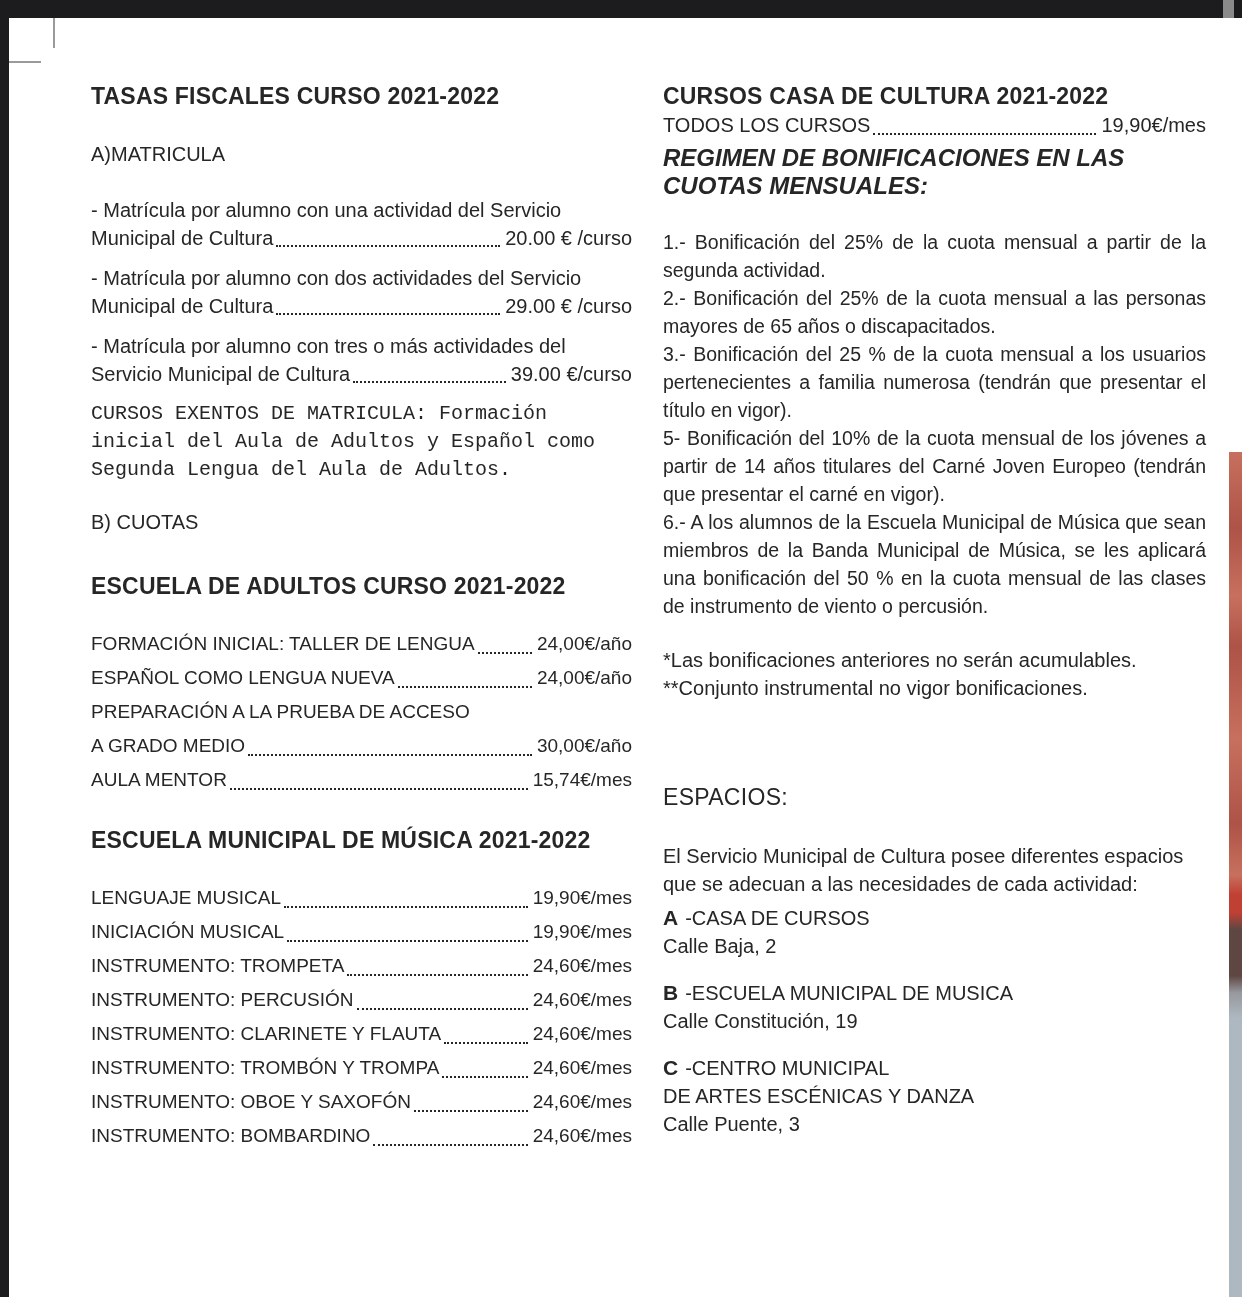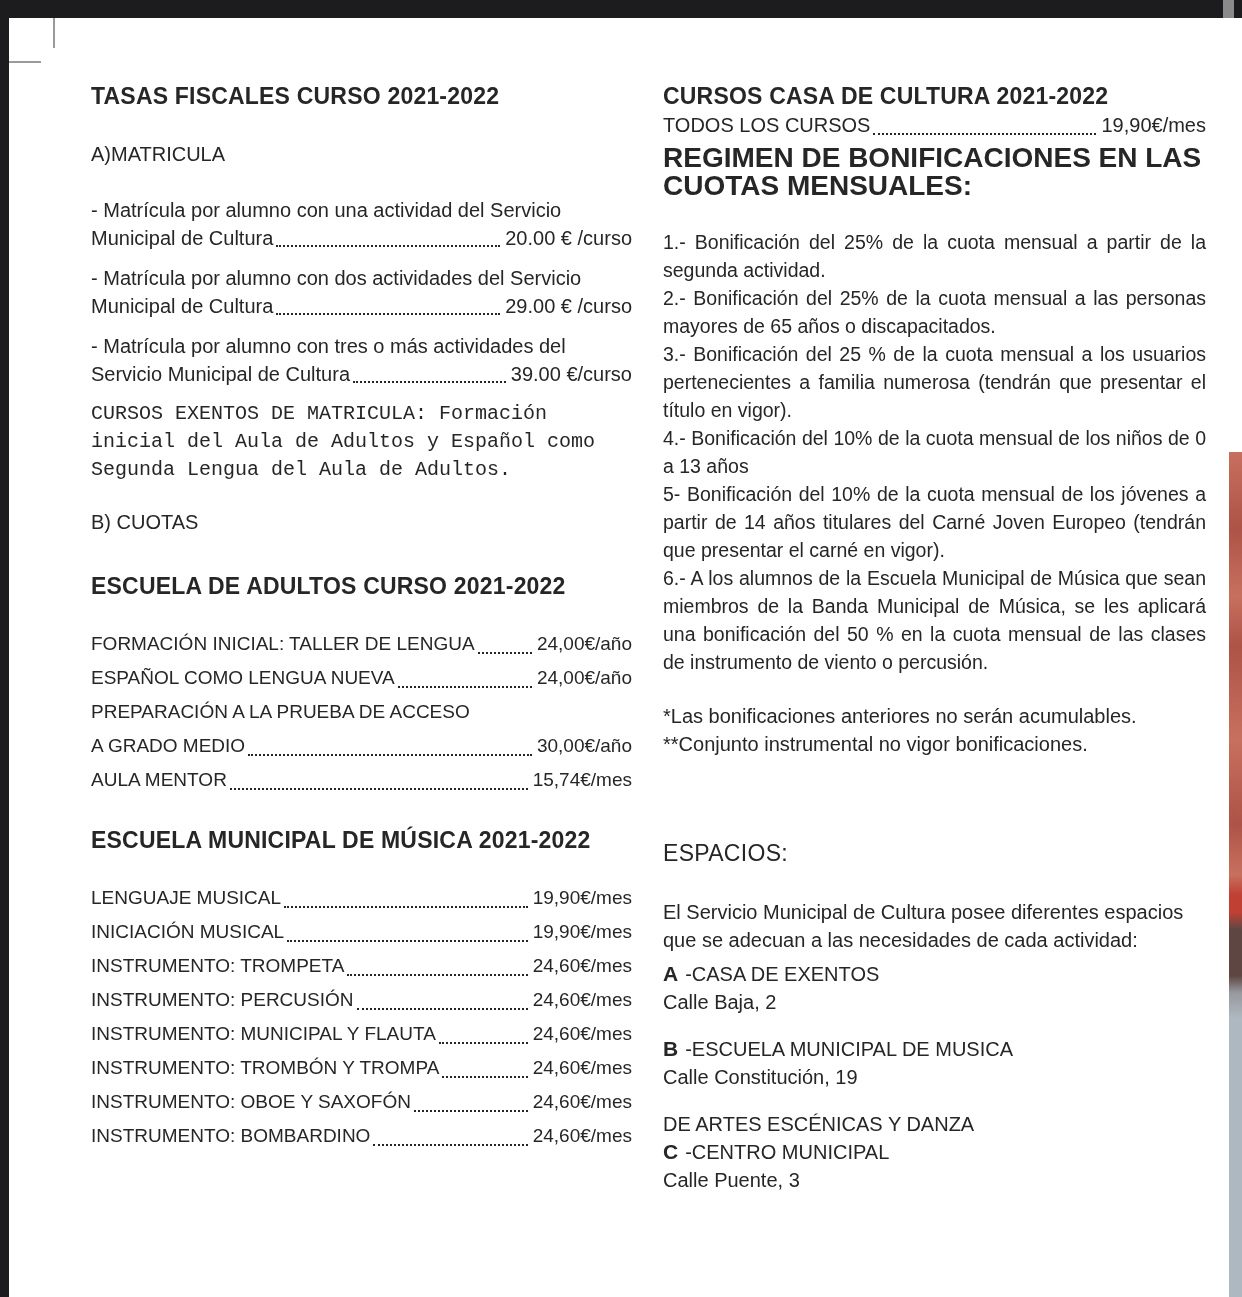--- a/index.html
+++ b/index.html
@@ -95,21 +95,21 @@
 
   .list-title{margin-bottom:8px;line-height:30px;}
   .fee-list .feerow{font-size:19px;height:34px;align-items:baseline;}
   .fee-list .feerow .leader{align-self:flex-end;margin-bottom:10px;}
 
   .music-title{margin-top:26px;margin-bottom:36px;line-height:30px;}
 
   
   .todos-row{font-size:20px;line-height:30px;}
   .regimen-title{
-    font-size:28px;line-height:28px;font-weight:bold;margin-top:4px;
+    font-size:24px;line-height:28px;font-weight:bold;margin-top:4px;font-style:italic;
   }
   .bonis{margin-top:28px;}
   .bonis p{font-size:19.5px;line-height:28px;text-align:justify;}
   .notes{margin-top:26px;}
   .notes div{font-size:20px;line-height:28px;}
   .espacios-title{font-size:23px;line-height:30px;font-weight:normal;margin-top:80px;letter-spacing:.3px;}
   .espacios-intro{margin-top:30px;font-size:20px;line-height:28px;}
   .espacio{margin-top:6px;}
   .espacio .name-line{font-size:20px;line-height:28px;}
   .espacio .name-line b{font-size:21px;margin-right:7px;}
@@ -210,21 +210,21 @@
       <span class="lbl">INSTRUMENTO: TROMPETA</span>
       <span class="leader"></span>
       <span class="price">24,60€/mes</span>
     </div>
     <div class="feerow">
       <span class="lbl">INSTRUMENTO: PERCUSIÓN</span>
       <span class="leader"></span>
       <span class="price">24,60€/mes</span>
     </div>
     <div class="feerow">
-      <span class="lbl">INSTRUMENTO: MUNICIPAL Y FLAUTA</span>
+      <span class="lbl">INSTRUMENTO: CLARINETE Y FLAUTA</span>
       <span class="leader"></span>
       <span class="price">24,60€/mes</span>
     </div>
     <div class="feerow">
       <span class="lbl">INSTRUMENTO: TROMBÓN Y TROMPA</span>
       <span class="leader"></span>
       <span class="price">24,60€/mes</span>
     </div>
     <div class="feerow">
       <span class="lbl">INSTRUMENTO: OBOE Y SAXOFÓN</span>
@@ -247,48 +247,47 @@
     <span class="leader"></span>
     <span class="price">19,90€/mes</span>
   </div>
 
   <div class="regimen-title">REGIMEN DE BONIFICACIONES EN LAS CUOTAS MENSUALES:</div>
 
   <div class="bonis">
     <p>1.- Bonificación del 25% de la cuota mensual a partir de la segunda actividad.</p>
     <p>2.- Bonificación del 25% de la cuota mensual a las personas mayores de 65 años o discapacitados.</p>
     <p>3.- Bonificación del 25 % de la cuota mensual a los usuarios pertenecientes a familia numerosa (tendrán que presentar el título en vigor).</p>
-    <p>4.- Bonificación del 10% de la cuota mensual  de los niños de 0 a 13 años</p>
     <p>5- Bonificación del 10% de la cuota mensual de los  jóvenes a partir de 14 años titulares del Carné Joven Europeo (tendrán que presentar el carné en vigor).</p>
     <p>6.- A los alumnos de la Escuela Municipal de Música que sean miembros de la Banda Municipal de Música, se les aplicará una bonificación del 50 % en la cuota mensual de las clases de instrumento de viento o percusión.</p>
   </div>
 
   <div class="notes">
     <div>*Las bonificaciones anteriores no serán acumulables.</div>
     <div>**Conjunto instrumental no vigor bonificaciones.</div>
   </div>
 
   <div class="espacios-title">ESPACIOS:</div>
 
   <p class="espacios-intro">El Servicio Municipal de Cultura posee diferentes espacios que se adecuan a las necesidades de cada actividad:</p>
 
   <div class="espacio">
     <div class="name-line">
-      <b>A</b><span>-CASA DE EXENTOS</span>
+      <b>A</b><span>-CASA DE CURSOS</span>
     </div>
     <div class="addr">Calle Baja, 2</div>
   </div>
 
   <div class="espacio">
     <div class="name-line">
       <b>B</b><span>-ESCUELA MUNICIPAL DE MUSICA</span>
     </div>
     <div class="addr">Calle Constitución, 19</div>
   </div>
 
   <div class="espacio">
-    <div class="name-line">DE ARTES ESCÉNICAS Y DANZA</div>
     <div class="name-line">
       <b>C</b><span>-CENTRO MUNICIPAL</span>
     </div>
+    <div class="name-line">DE ARTES ESCÉNICAS Y DANZA</div>
     <div class="addr">Calle Puente, 3</div>
   </div>
 </div>
 
 </body></html>

